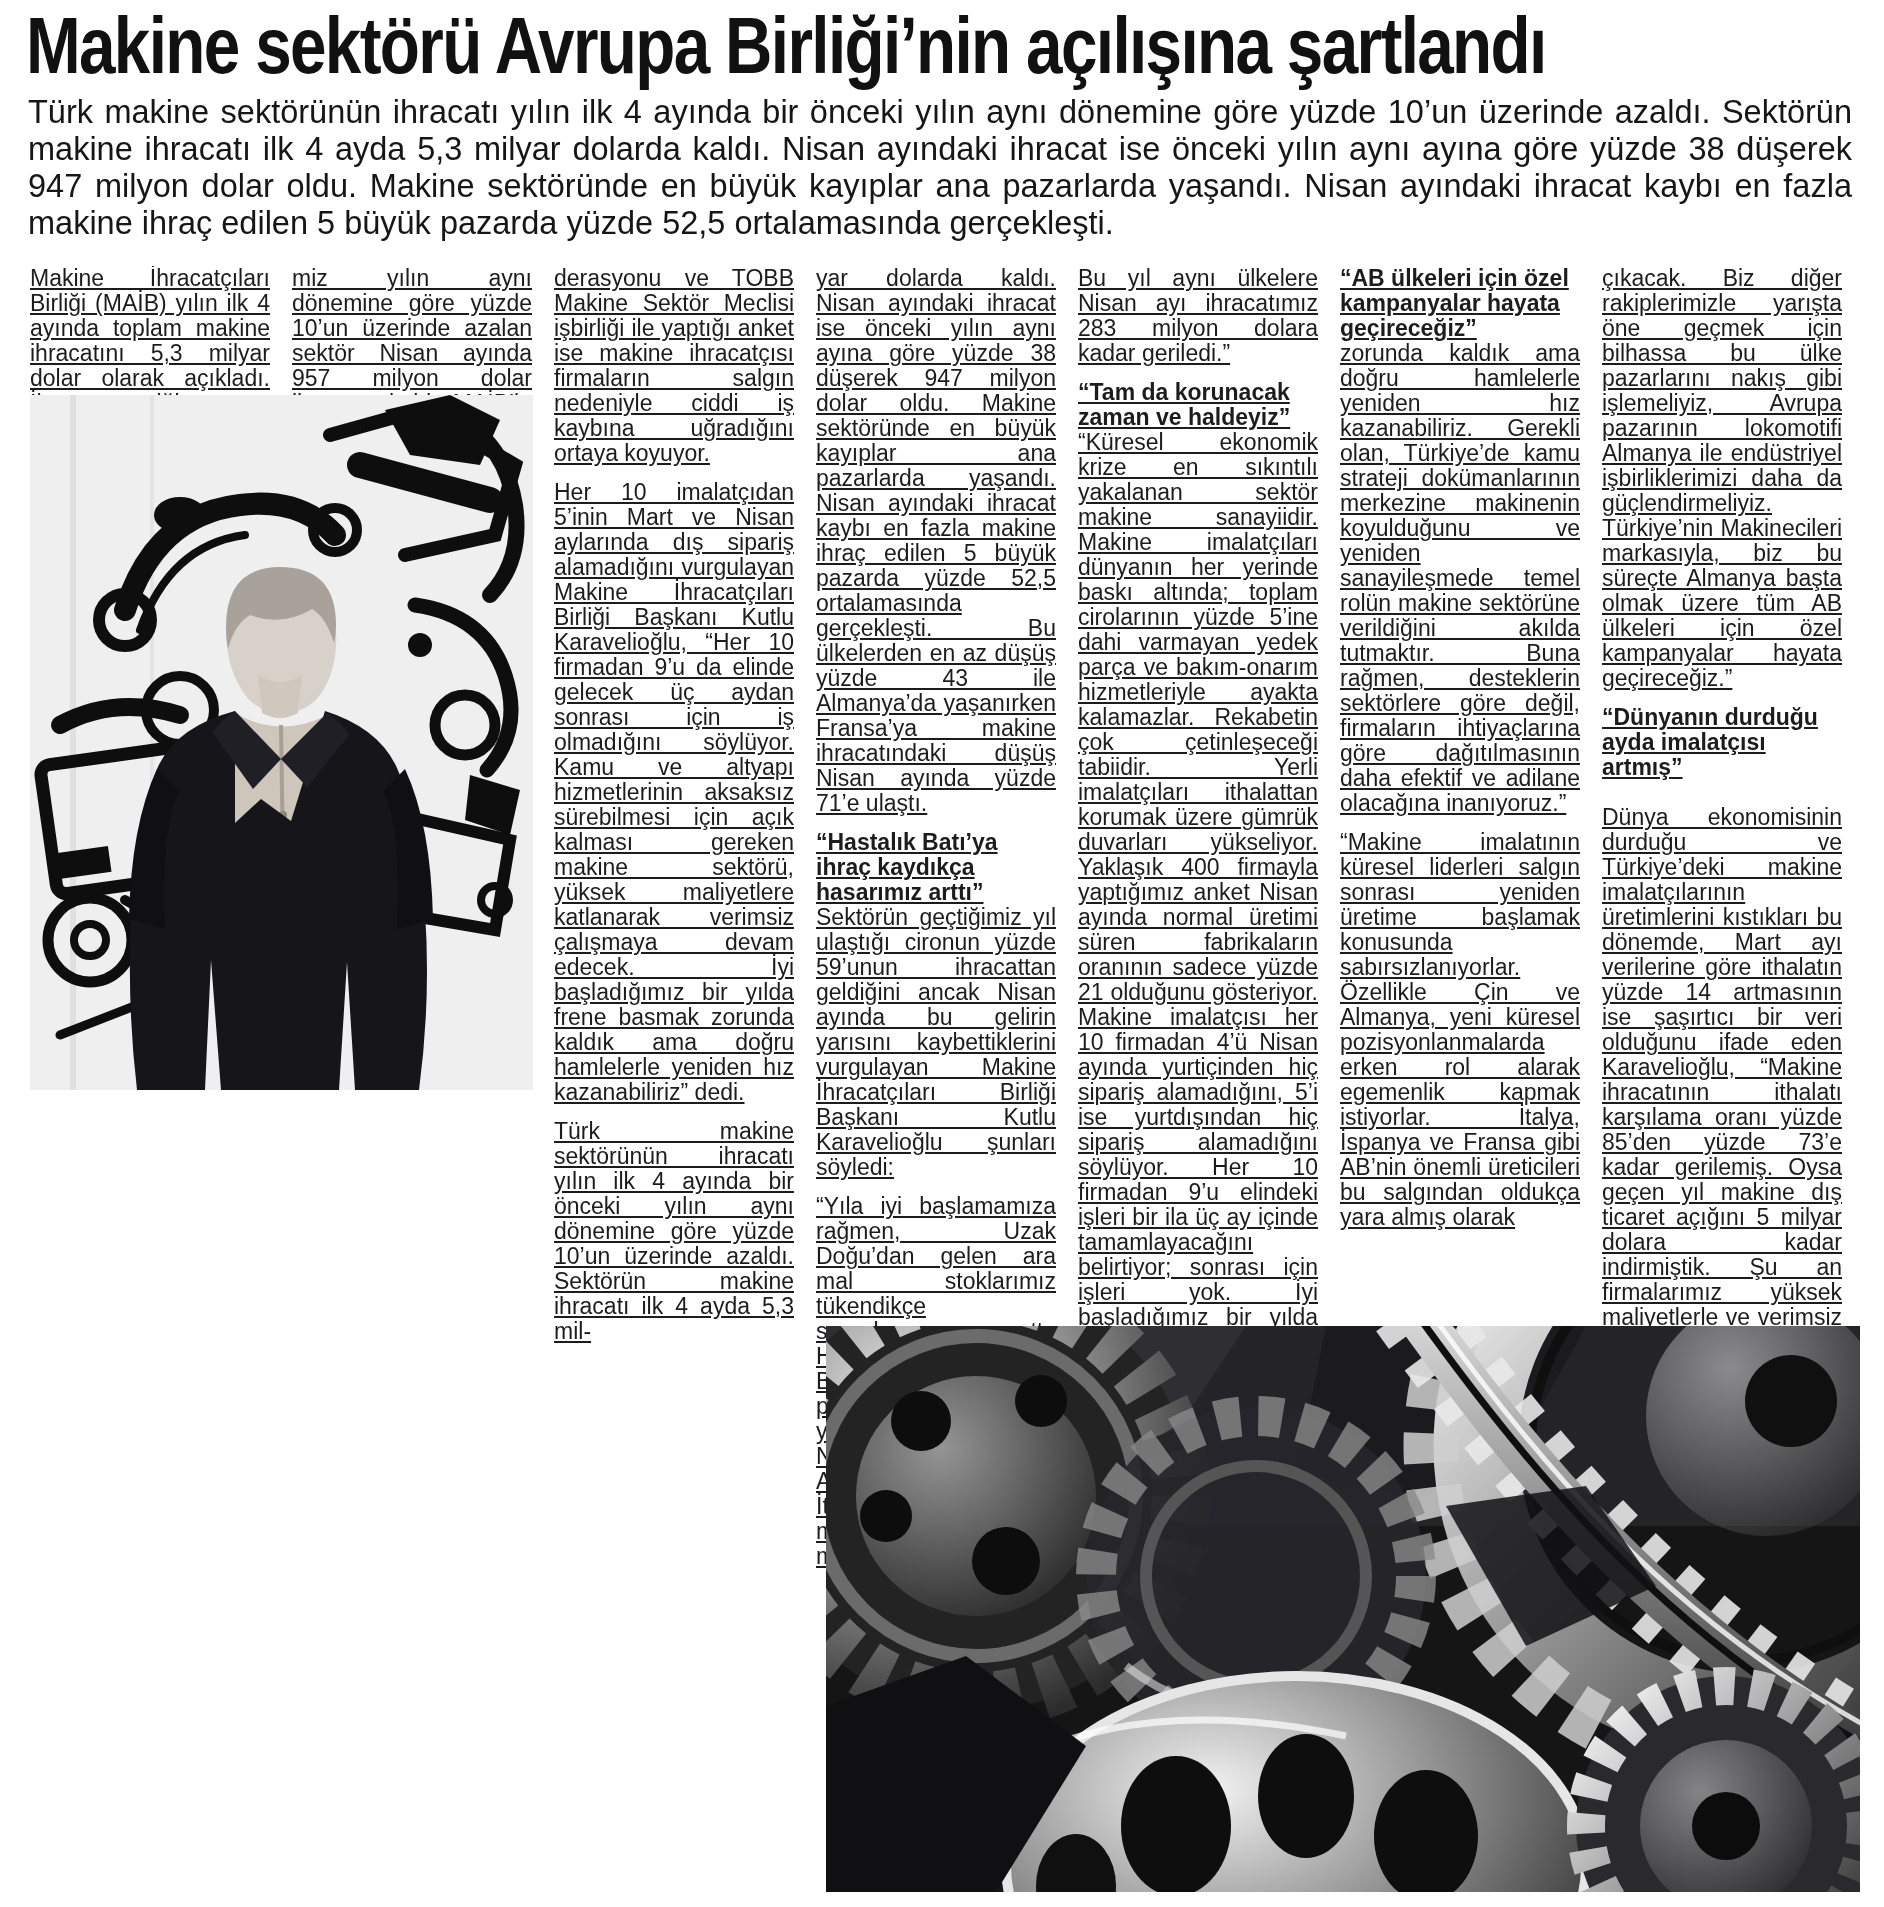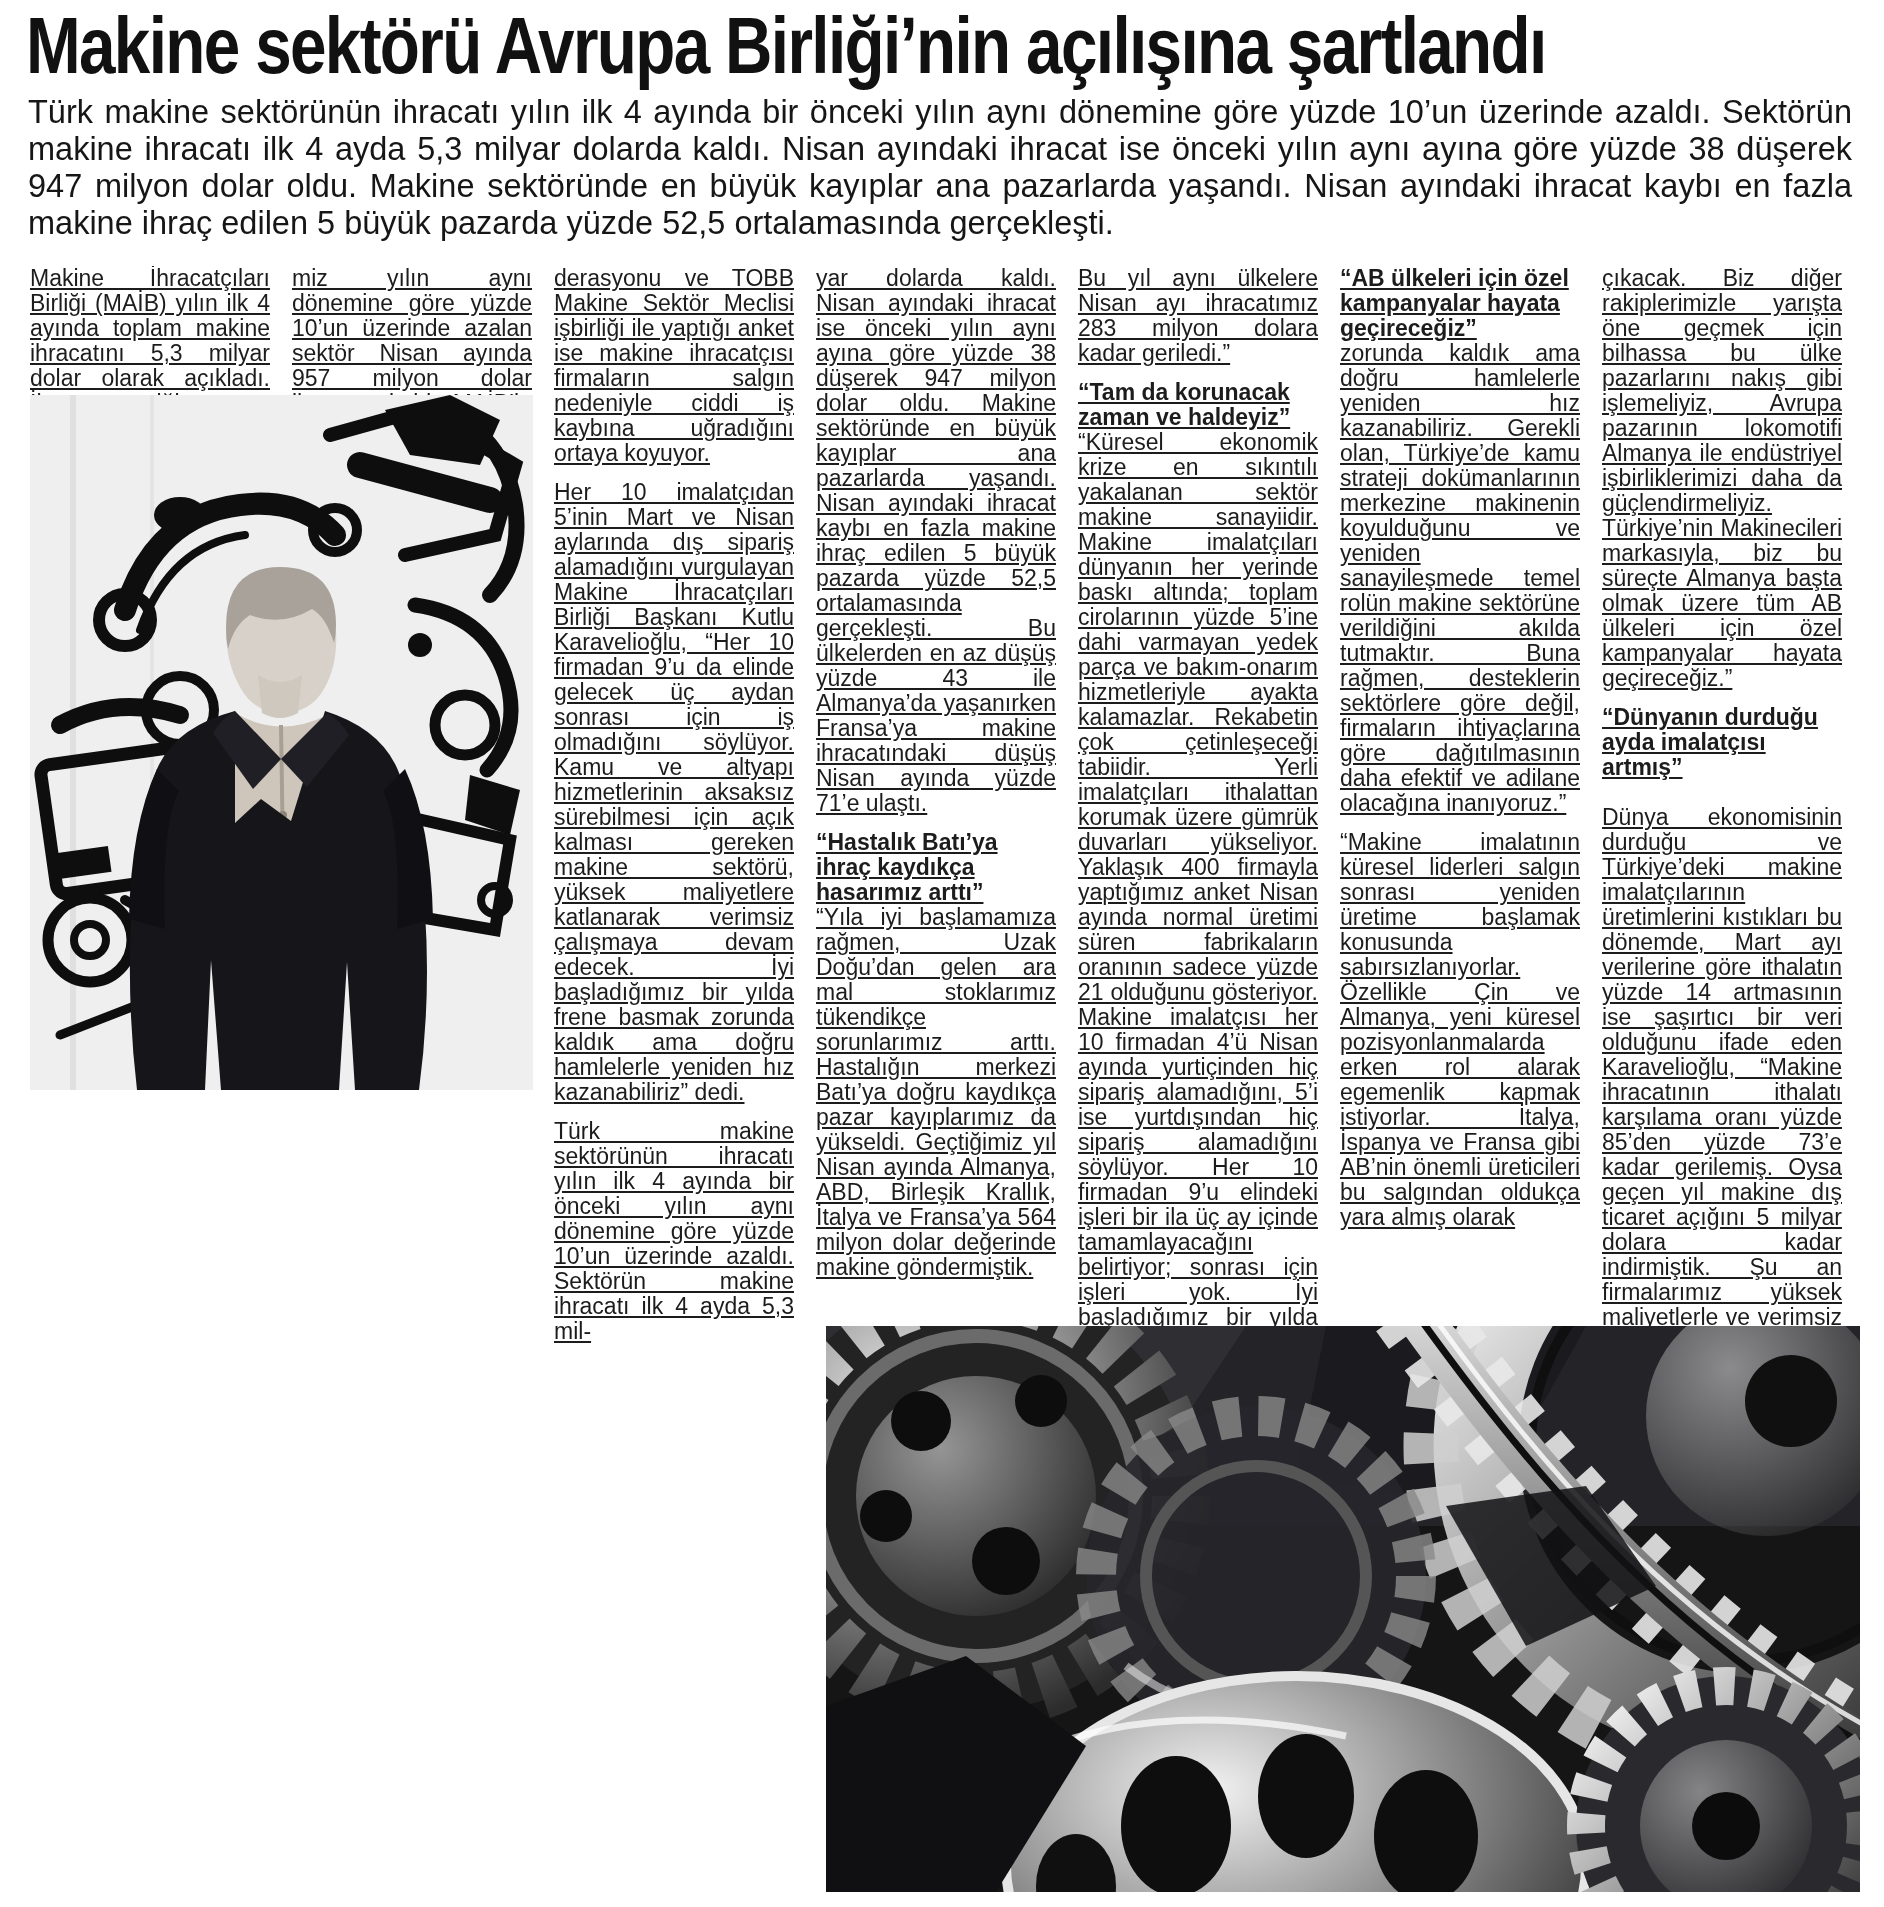--- a/index.html
+++ b/index.html
@@ -47,20 +47,21 @@
       <p class="blk p">miz yılın aynı dönemine göre yüzde 10’un üzerinde azalan sektör Nisan ayında 957 milyon dolar ihracatta kaldı. MAİB’in Makine Fe-</p>
     </div>
     <div class="col">
       <p class="blk p">derasyonu ve TOBB Makine Sektör Meclisi işbirliği ile yaptığı anket ise makine ihracatçısı firmaların salgın nedeniyle ciddi iş kaybına uğradığını ortaya koyuyor.</p>
       <p class="blk p">Her 10 imalatçıdan 5’inin Mart ve Nisan aylarında dış sipariş alamadığını vurgulayan Makine İhracatçıları Birliği Başkanı Kutlu Karavelioğlu, “Her 10 firmadan 9’u da elinde gelecek üç aydan sonrası için iş olmadığını söylüyor. Kamu ve altyapı hizmetlerinin aksaksız sürebilmesi için açık kalması gereken makine sektörü, yüksek maliyetlere katlanarak verimsiz çalışmaya devam edecek. İyi başladığımız bir yılda frene basmak zorunda kaldık ama doğru hamlelerle yeniden hız kazanabiliriz” dedi.</p>
       <p class="blk p">Türk makine sektörünün ihracatı yılın ilk 4 ayında bir önceki yılın aynı dönemine göre yüzde 10’un üzerinde azaldı. Sektörün makine ihracatı ilk 4 ayda 5,3 mil-</p>
     </div>
     <div class="col">
       <p class="blk p">yar dolarda kaldı. Nisan ayındaki ihracat ise önceki yılın aynı ayına göre yüzde 38 düşerek 947 milyon dolar oldu. Makine sektöründe en büyük kayıplar ana pazarlarda yaşandı. Nisan ayındaki ihracat kaybı en fazla makine ihraç edilen 5 büyük pazarda yüzde 52,5 ortalamasında gerçekleşti. Bu ülkelerden en az düşüş yüzde 43 ile Almanya’da yaşanırken Fransa’ya makine ihracatındaki düşüş Nisan ayında yüzde 71’e ulaştı.</p>
       <p class="blk h">“Hastalık Batı’ya ihraç kaydıkça hasarımız arttı”</p>
+      <p class="blk p">Sektörün geçtiğimiz yıl ulaştığı cironun yüzde 59’unun ihracattan geldiğini ancak Nisan ayında bu gelirin yarısını kaybettiklerini vurgulayan Makine İhracatçıları Birliği Başkanı Kutlu Karavelioğlu şunları söyledi:</p>
       <p class="blk p">“Yıla iyi başlamamıza rağmen, Uzak Doğu’dan gelen ara mal stoklarımız tükendikçe sorunlarımız arttı. Hastalığın merkezi Batı’ya doğru kaydıkça pazar kayıplarımız da yükseldi. Geçtiğimiz yıl Nisan ayında Almanya, ABD, Birleşik Krallık, İtalya ve Fransa’ya 564 milyon dolar değerinde makine göndermiştik.</p>
     </div>
     <div class="col">
       <p class="blk p">Bu yıl aynı ülkelere Nisan ayı ihracatımız 283 milyon dolara kadar geriledi.”</p>
       <p class="blk h">“Tam da korunacak zaman ve haldeyiz”</p>
       <p class="blk p">“Küresel ekonomik krize en sıkıntılı yakalanan sektör makine sanayiidir. Makine imalatçıları dünyanın her yerinde baskı altında; toplam cirolarının yüzde 5’ine dahi varmayan yedek parça ve bakım-onarım hizmetleriyle ayakta kalamazlar. Rekabetin çok çetinleşeceği tabiidir. Yerli imalatçıları ithalattan korumak üzere gümrük duvarları yükseliyor. Yaklaşık 400 firmayla yaptığımız anket Nisan ayında normal üretimi süren fabrikaların oranının sadece yüzde 21 olduğunu gösteriyor. Makine imalatçısı her 10 firmadan 4’ü Nisan ayında yurtiçinden hiç sipariş alamadığını, 5’i ise yurtdışından hiç sipariş alamadığını söylüyor. Her 10 firmadan 9’u elindeki işleri bir ila üç ay içinde tamamlayacağını belirtiyor; sonrası için işleri yok. İyi başladığımız bir yılda frene basmak</p>
     </div>
     <div class="col">
       <p class="blk h">“AB ülkeleri için özel kampanyalar hayata geçireceğiz”</p>
       <p class="blk p">zorunda kaldık ama doğru hamlelerle yeniden hız kazanabiliriz. Gerekli olan, Türkiye’de kamu strateji dokümanlarının merkezine makinenin koyulduğunu ve yeniden sanayileşmede temel rolün makine sektörüne verildiğini akılda tutmaktır. Buna rağmen, desteklerin sektörlere göre değil, firmaların ihtiyaçlarına göre dağıtılmasının daha efektif ve adilane olacağına inanıyoruz.”</p>

